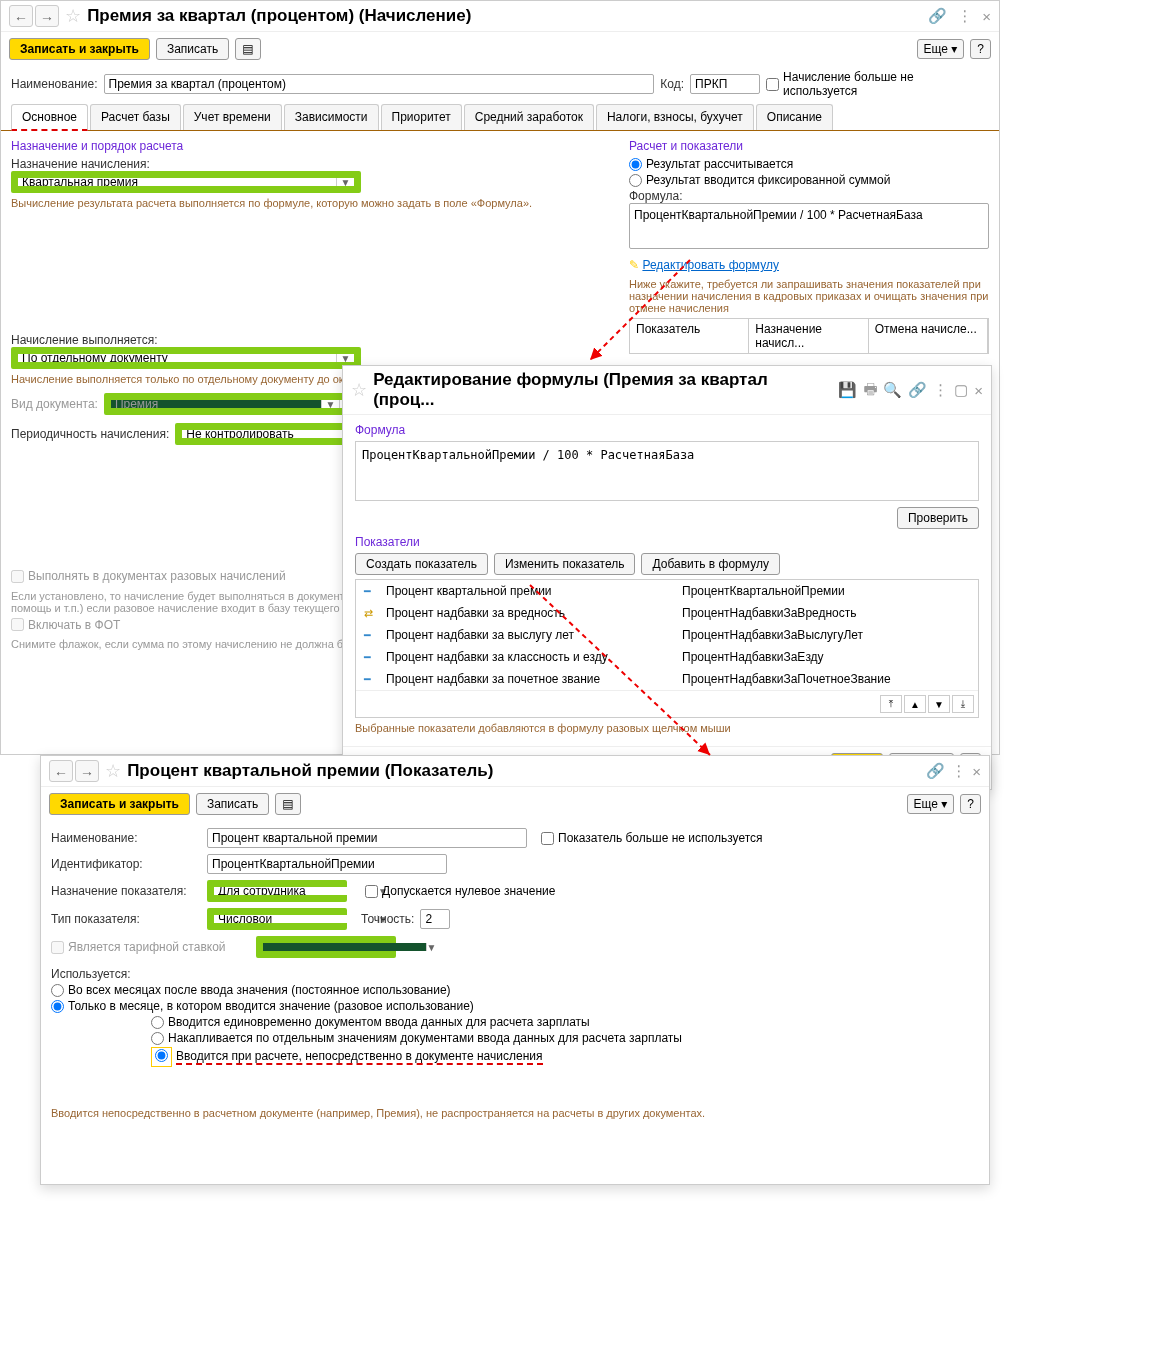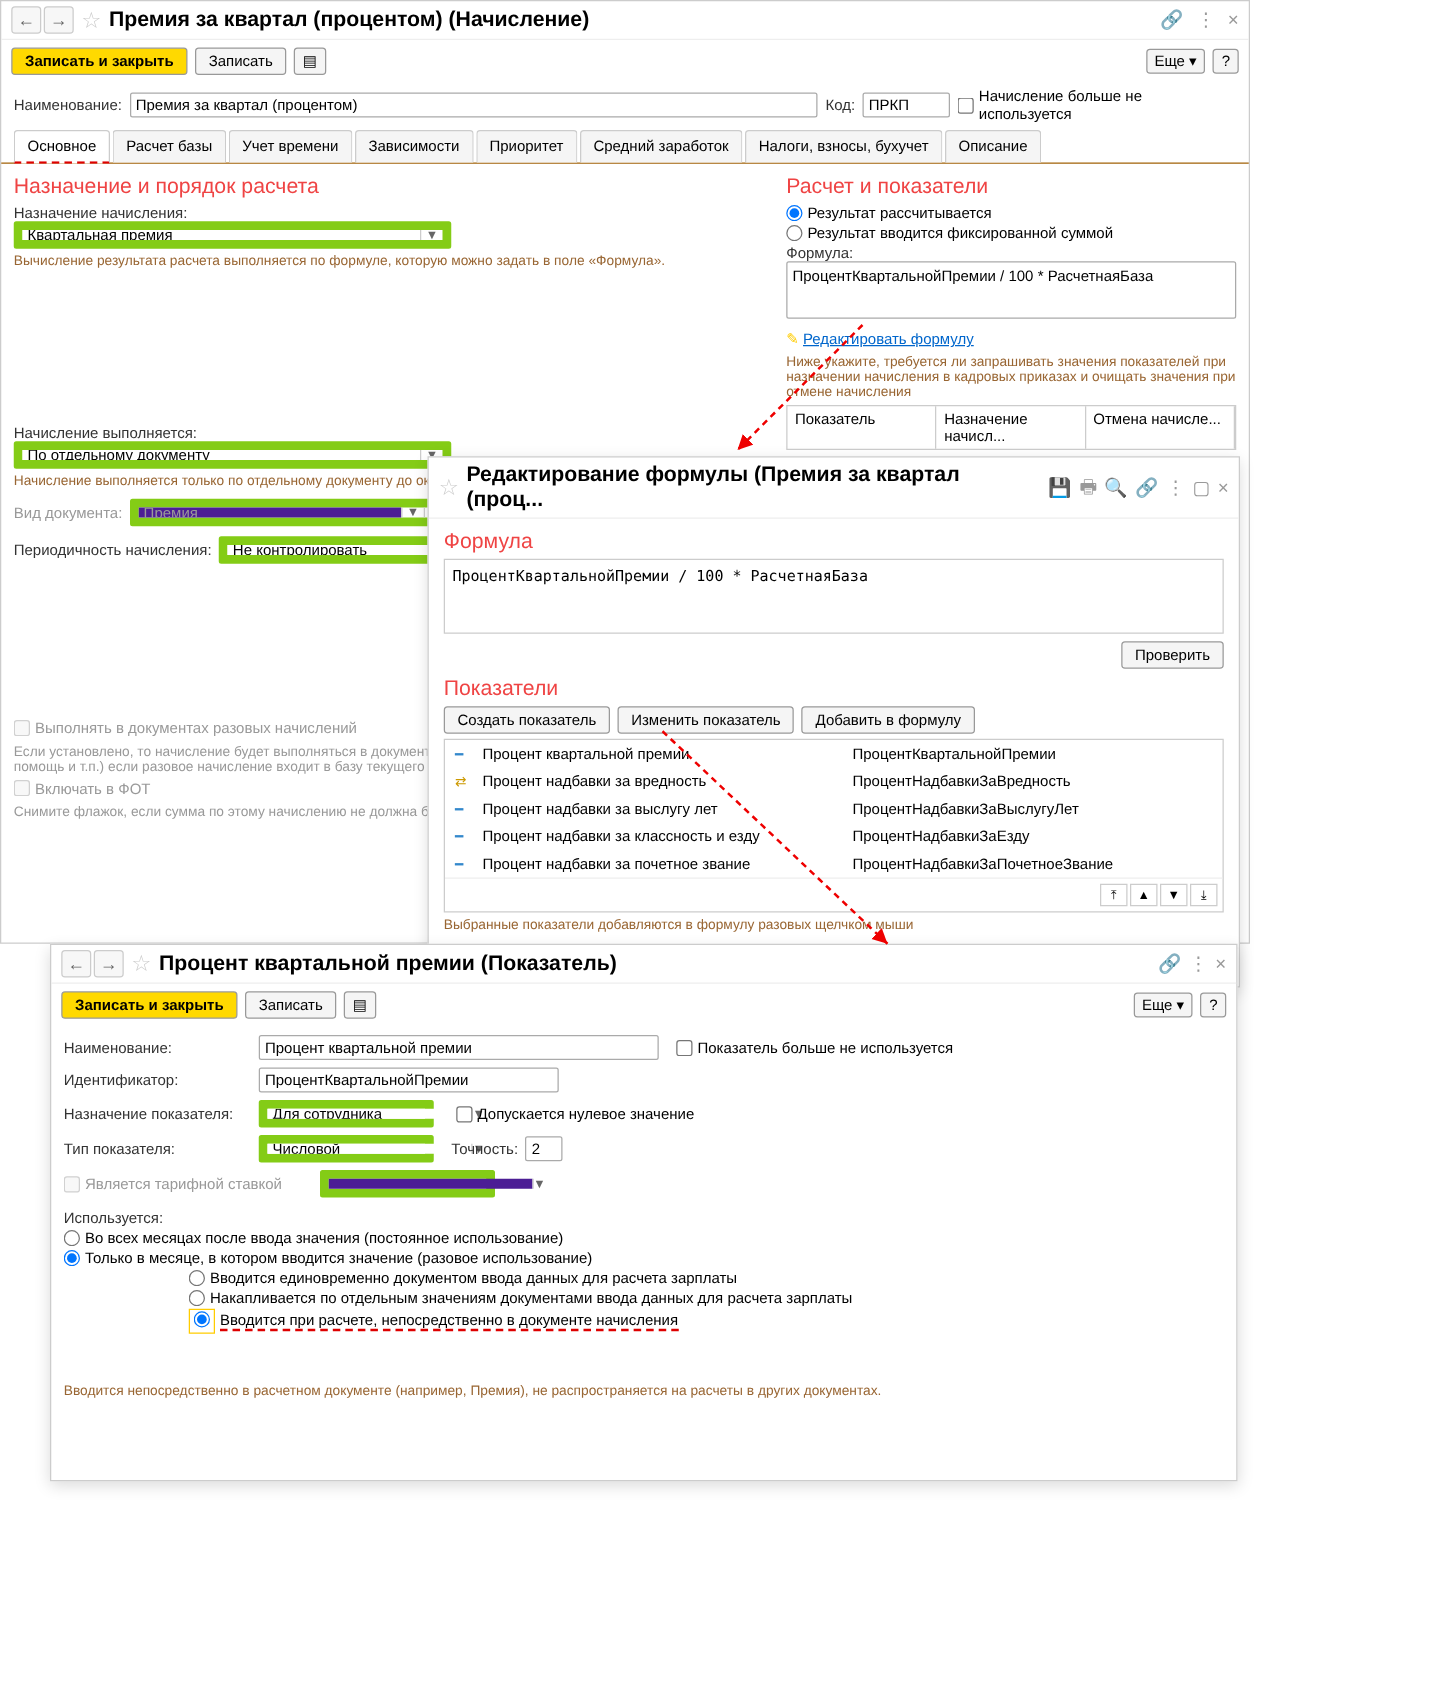--- a/index.html
+++ b/index.html
@@ -18,29 +18,29 @@
 .toolbar{padding:6px 8px;display:flex;gap:6px;align-items:center}
 .btn{border:1px solid #999;padding:3px 10px;border-radius:3px;background:#f5f5f5;cursor:pointer;font-size:12px}
 .btn-yellow{background:#ffd900;border-color:#999;font-weight:bold}
 .btn-icon{padding:3px 6px}
 .spacer{flex:1}
 .more-btn{padding:2px 6px}
 .form-row{display:flex;align-items:center;gap:6px;padding:4px 10px}
 .label{font-size:12px;color:#333}
 .label-dis{color:#999}
 .input{border:1px solid #aaa;padding:2px 4px;border-radius:2px;background:#fff;font-size:12px;height:20px}
-.input-dis{background:#4c1d95;color:#999}
+.input-dis{background:#14532d;color:#999}
 .chk{display:inline-flex;align-items:center;gap:4px}
 .tabs{display:flex;padding:2px 10px 0;gap:2px;border-bottom:1px solid #a16207}
 .tab{padding:5px 10px;border:1px solid #ccc;border-bottom:none;background:#f5f5f5;cursor:pointer;border-radius:3px 3px 0 0;font-size:12px}
 .tab.active{background:#fff;border-bottom:2px solid #fff;margin-bottom:-1px}
 .tab.red{border-bottom:2px dashed #d00}
 .content{padding:8px 10px;display:flex;gap:14px}
 .col{flex:1}
-.section-title{color:#ef4444;font-size:17px;margin-bottom:4px}
+.section-title{color:#6d28d9;font-size:12px;margin-bottom:4px}
 .combo{display:flex;border:7px solid #84cc16;border-radius:2px;background:#fff;height:22px}
 .combo input{border:none;flex:1;padding:2px 4px;font-size:12px}
 .combo .dd{width:18px;border-left:1px solid #ccc;display:flex;align-items:center;justify-content:center;cursor:pointer;color:#666;font-size:10px}
 .hint{color:#996633;font-size:11px;margin:4px 0}
 .radio-row{display:flex;align-items:center;gap:4px;margin:2px 0}
 .textarea{border:1px solid #aaa;border-radius:2px;padding:4px;font-size:12px;font-family:Arial;width:100%;min-height:46px;resize:none}
 .link{color:#0066cc;text-decoration:underline;cursor:pointer}
 .edit-icon{color:#ffcc00;font-size:12px}
 .mini-table{border:1px solid #ccc;display:flex;margin-top:4px}
 .mini-table div{padding:3px 6px;border-right:1px solid #ccc;font-size:12px;flex:1}

